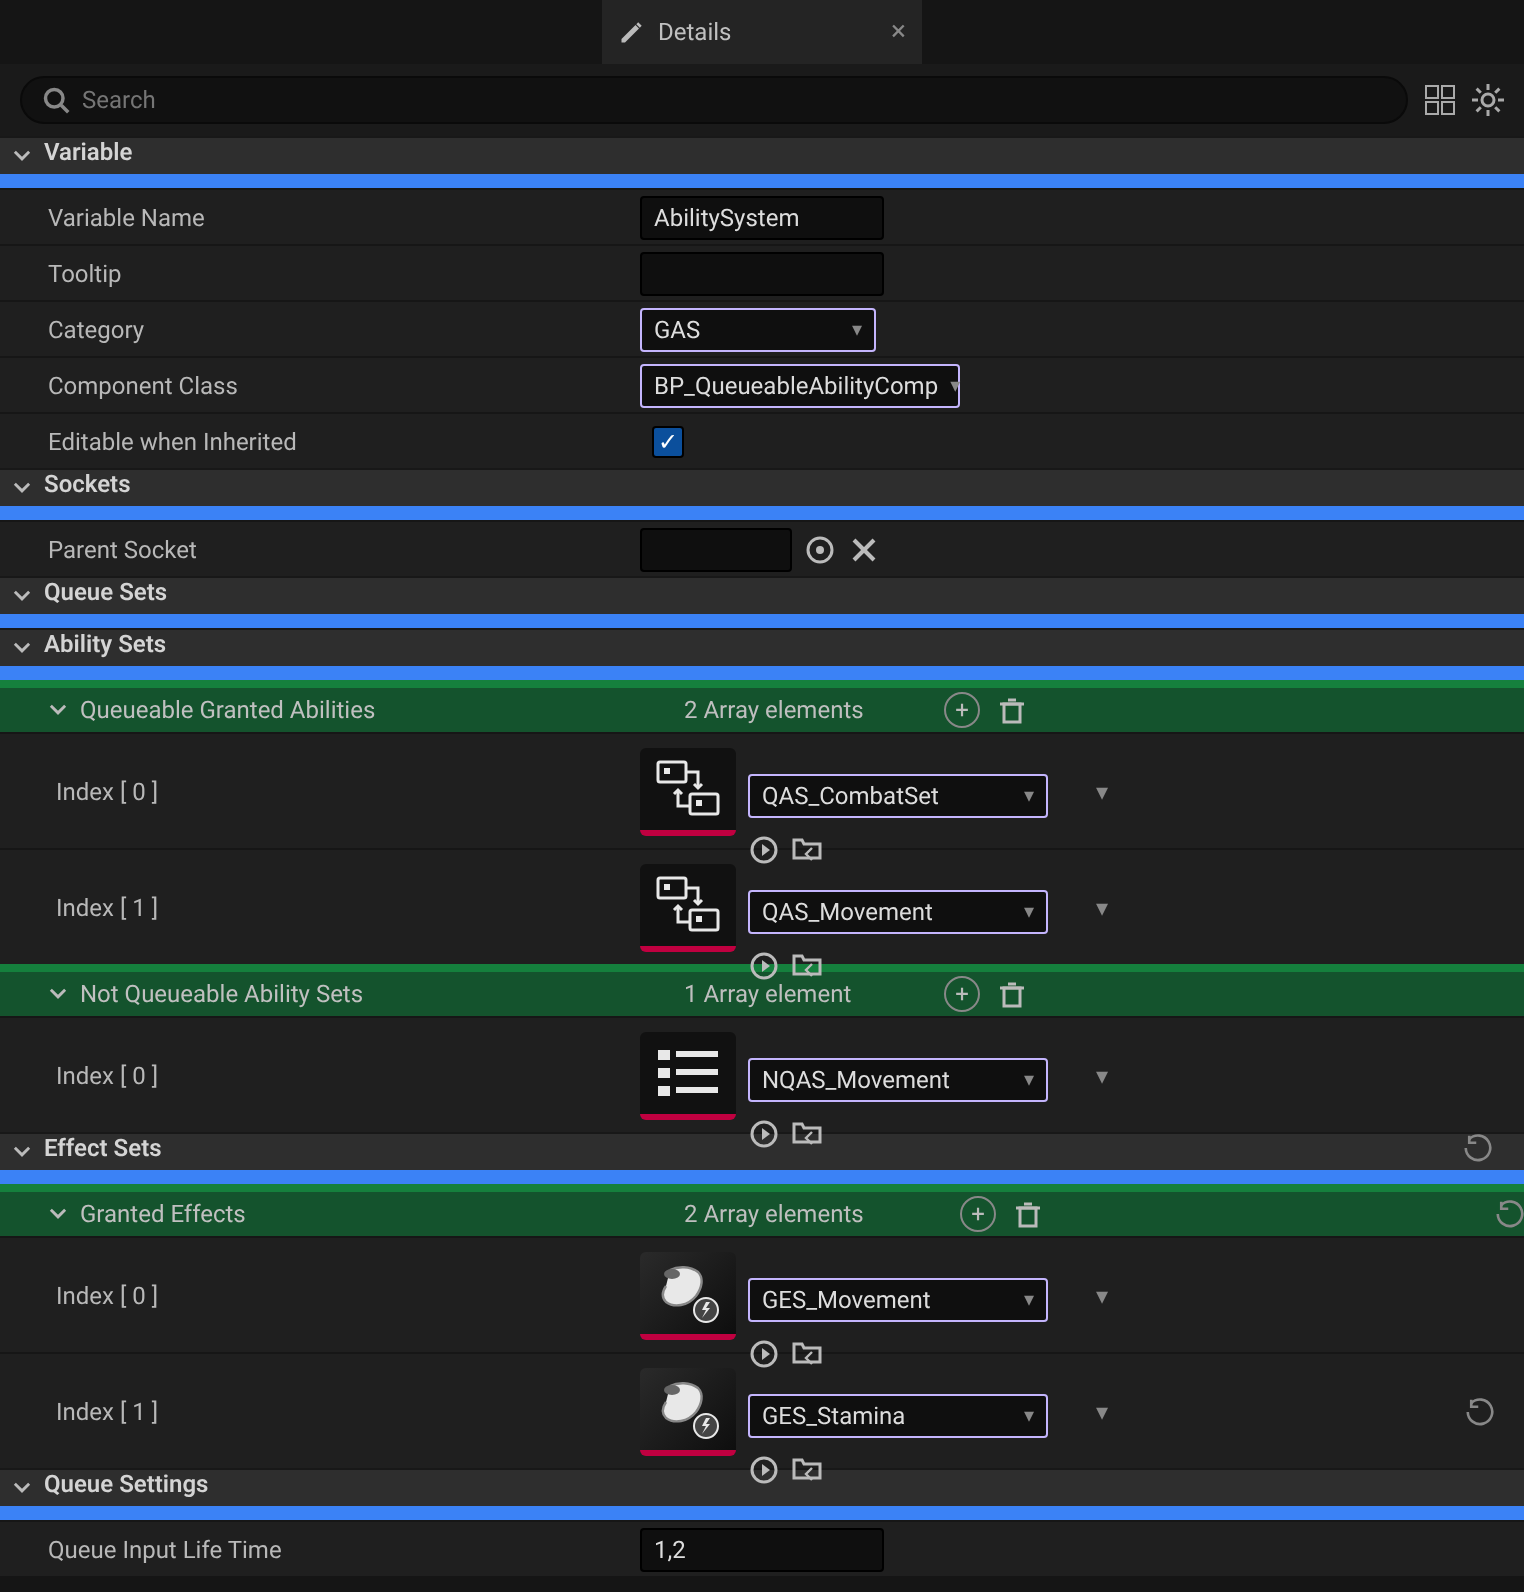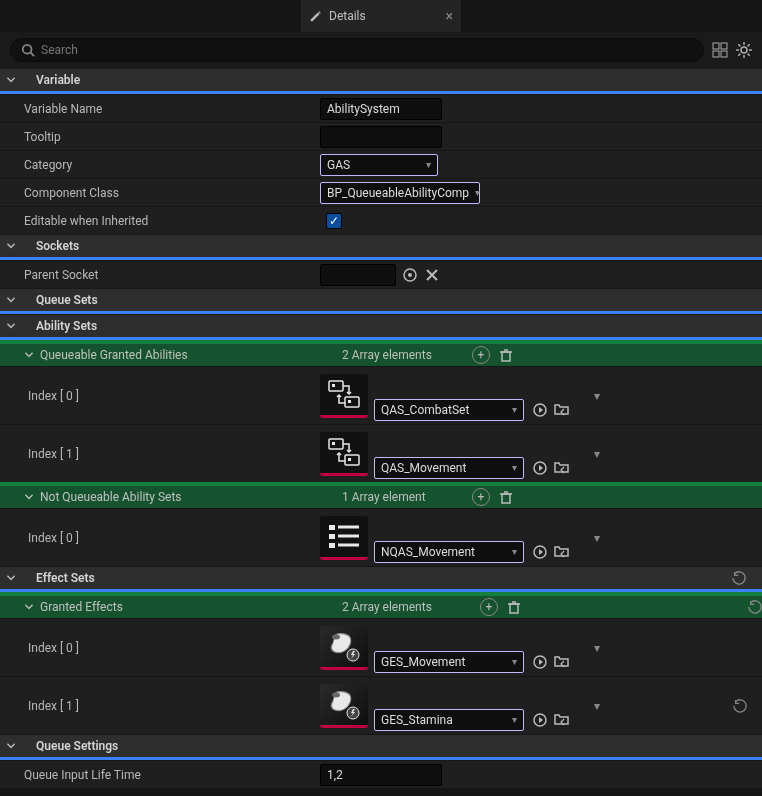--- a/index.html
+++ b/index.html
@@ -11,21 +11,21 @@
   .tab .close { margin-left: auto; color: #888; font-size: 14px; cursor: pointer; }
   .tab-icon { width: 14px; height: 14px; }
   
   
   .search-row { display: flex; align-items: center; gap: 8px; padding: 6px 10px; background: #1a1a1a; }
   .search-box { flex: 1; display: flex; align-items: center; gap: 6px; background: #111; border: 1px solid #0a0a0a; border-radius: 14px; padding: 4px 10px; }
   .search-box input { flex: 1; background: transparent; border: none; outline: none; color: #aaa; font-size: 12px; }
   .tool-icon { width: 16px; height: 16px; color: #aaa; cursor: pointer; }
   
   
-  .section-hdr { display: flex; align-items: center; gap: 20px; background: #2e2e2e; border-top: 1px solid #181818; border-bottom: 3px solid #3b82f6; padding: 4px 6px; height: 26px; }
+  .section-hdr { display: flex; align-items: flex-end; gap: 6px; background: #2e2e2e; border-top: 1px solid #181818; border-bottom: 7px solid #3b82f6; padding: 4px 6px; height: 26px; }
   .section-hdr .label { font-weight: 600; color: #d4d4d4; }
   .reset-col { margin-left: auto; padding-right: 10px; color: #888; }
   .caret { width: 10px; display: inline-block; color: #bbb; }
   
   
   .sub-hdr { display: flex; align-items: center; gap: 6px; background: #14532d; border-top: 4px solid #15803d; padding: 4px 0; height: 26px; }
   
   
   .row { display: flex; align-items: center; border-top: 1px solid #161616; background: #1f1f1f; height: 28px; }
   .row.tall { height: 58px; }
@@ -47,21 +47,21 @@
   .array-sum { display: flex; align-items: center; gap: 8px; color: #bfbfbf; }
   .circle-btn { width: 18px; height: 18px; border: 1px solid #888; border-radius: 50%; display:inline-flex;align-items:center;justify-content:center; color:#bbb; font-size:12px; cursor:pointer;}
   .trash { color:#bbb; cursor:pointer; }
   
   
   .thumb { width: 48px; height: 44px; border-radius: 3px; border-bottom: 3px solid #c00040; display:flex;align-items:center;justify-content:center; }
   .thumb.ability { background:#111; }
   .thumb.notq { background:#111; }
   .thumb.effect { background: linear-gradient(135deg,#2a2a2a,#0e0e0e); }
   
-  .asset-col { display:flex; gap:8px;margin-top:28px; }
+  .asset-col { display:flex; flex-direction:column; gap:8px;margin-top:28px; }
   .asset-actions { display:flex; gap:6px; align-items:center; }
   .mini-icon { color:#bbb; cursor:pointer; }
   
   
   .expand-chev { margin-left: 18px; color:#888; cursor:pointer; }
   
   
   .scroll-area { overflow-y: auto; height: 732px; }
   .scroll-area::-webkit-scrollbar { width: 12px; }
   .scroll-area::-webkit-scrollbar-track { background:#1a1a1a; }

